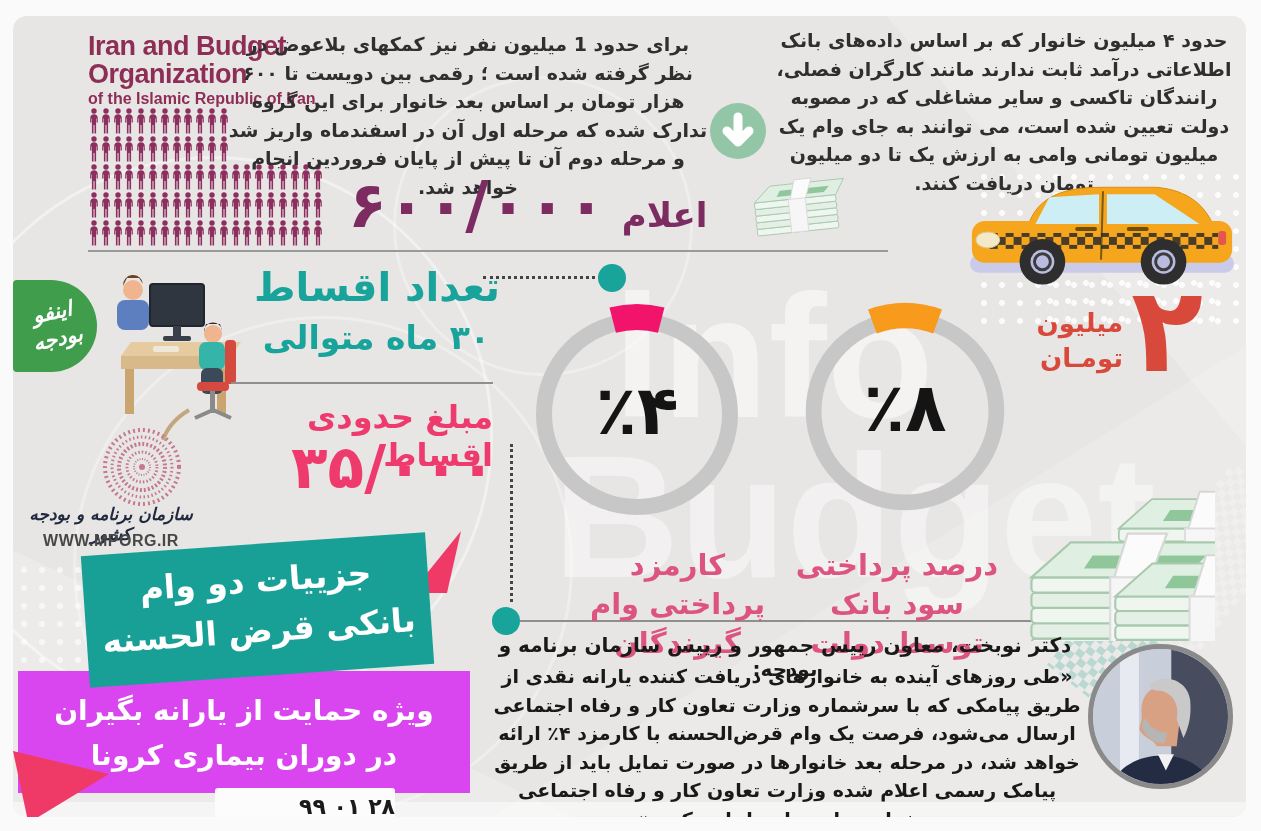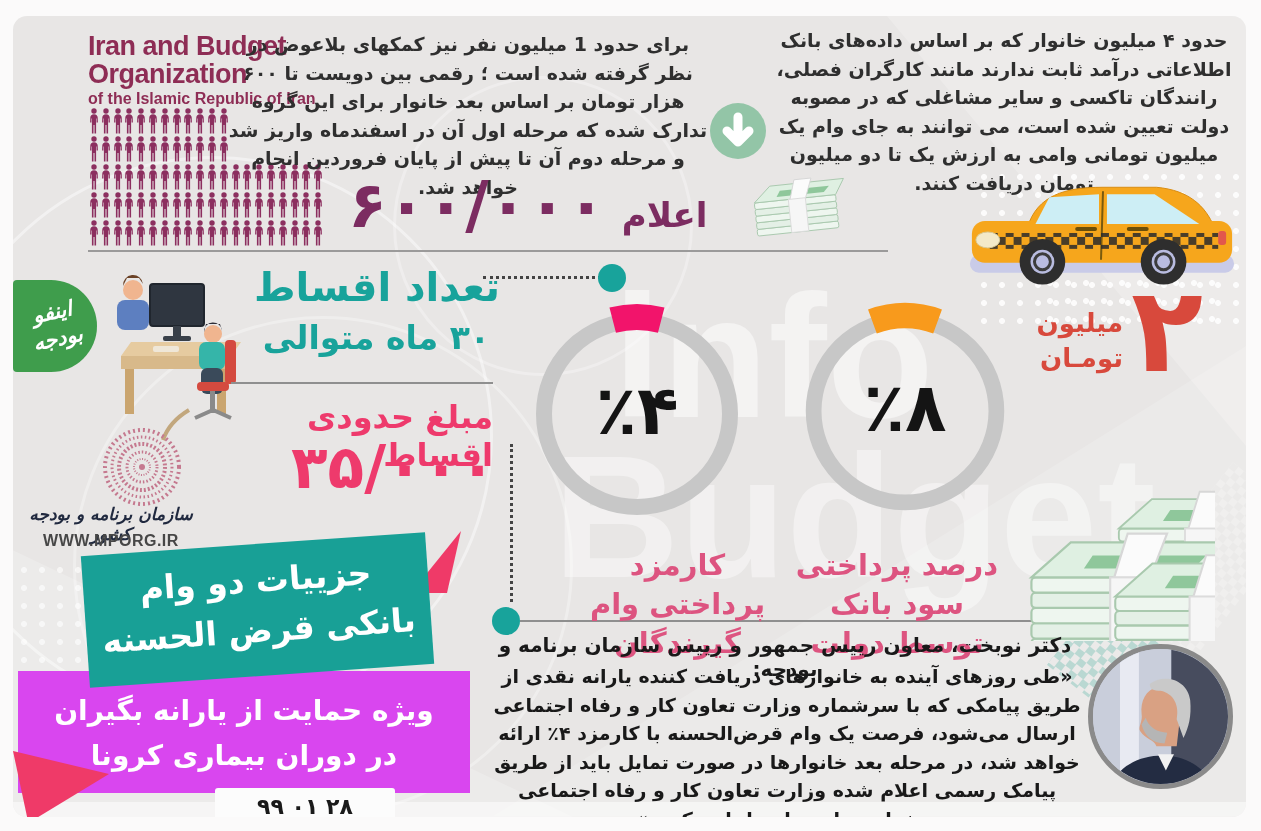--- a/index.html
+++ b/index.html
@@ -65,21 +65,21 @@
   .badge { background:#3f9d4c; border-radius:4px 46px 46px 4px; }
   .badge-txt { color:#fff; font-weight:700; font-size:21px; line-height:1.3; text-align:center;
                transform:rotate(-12deg); font-style:italic; }
 
   .logo-cal { font-style:italic; font-weight:600; font-size:17px; color:#20293f; text-align:center; direction:rtl; }
   .site { font-family:"Liberation Sans", sans-serif; font-weight:bold; font-size:16px;
           color:#474747; text-align:center; letter-spacing:.5px; }
 
   .watermark { font-family:"Liberation Sans", sans-serif; font-weight:bold; color:rgba(255,255,255,.5); }
 
-  .datebox { background:#fcfcfc; border-radius:3px; text-align:center; direction:rtl;
+  .datebox { background:#fcfcfc; border-radius:3px; direction:rtl;
              font-size:22px; font-weight:600; color:#1a1a1a; line-height:38px; }
 </style>
 </head>
 <body>
 
 <svg width="0" height="0" style="position:absolute">
   <symbol id="person-shape" viewBox="0 0 10 26">
     <circle cx="5" cy="3" r="2.7"></circle>
     <path d="M5 6.2 C2.6 6.2 1.4 7.6 1.3 9.6 L1.1 14.5 L2.4 14.5 L2.4 10.5 L2.9 10.5 L2.9 25.5 L4.5 25.5 L4.5 17 L5.5 17 L5.5 25.5 L7.1 25.5 L7.1 10.5 L7.6 10.5 L7.6 14.5 L8.9 14.5 L8.7 9.6 C8.6 7.6 7.4 6.2 5 6.2 Z"></path>
   </symbol>

